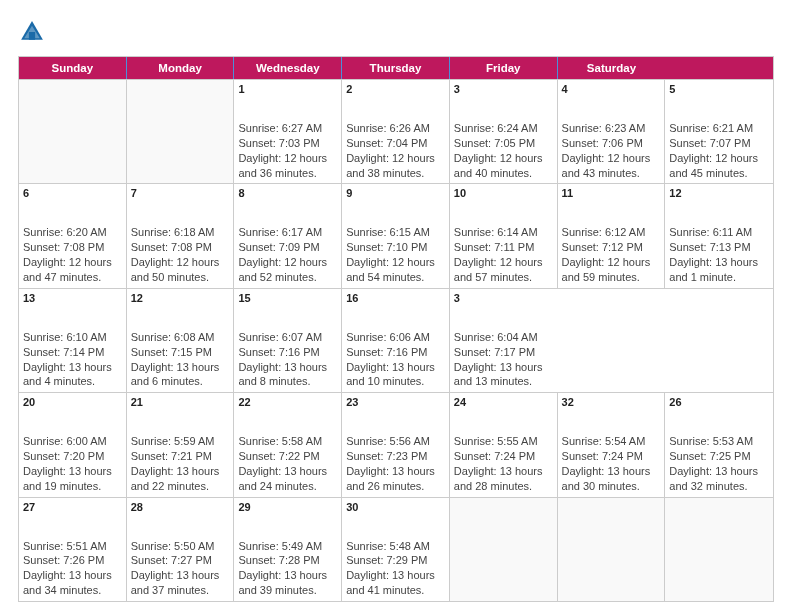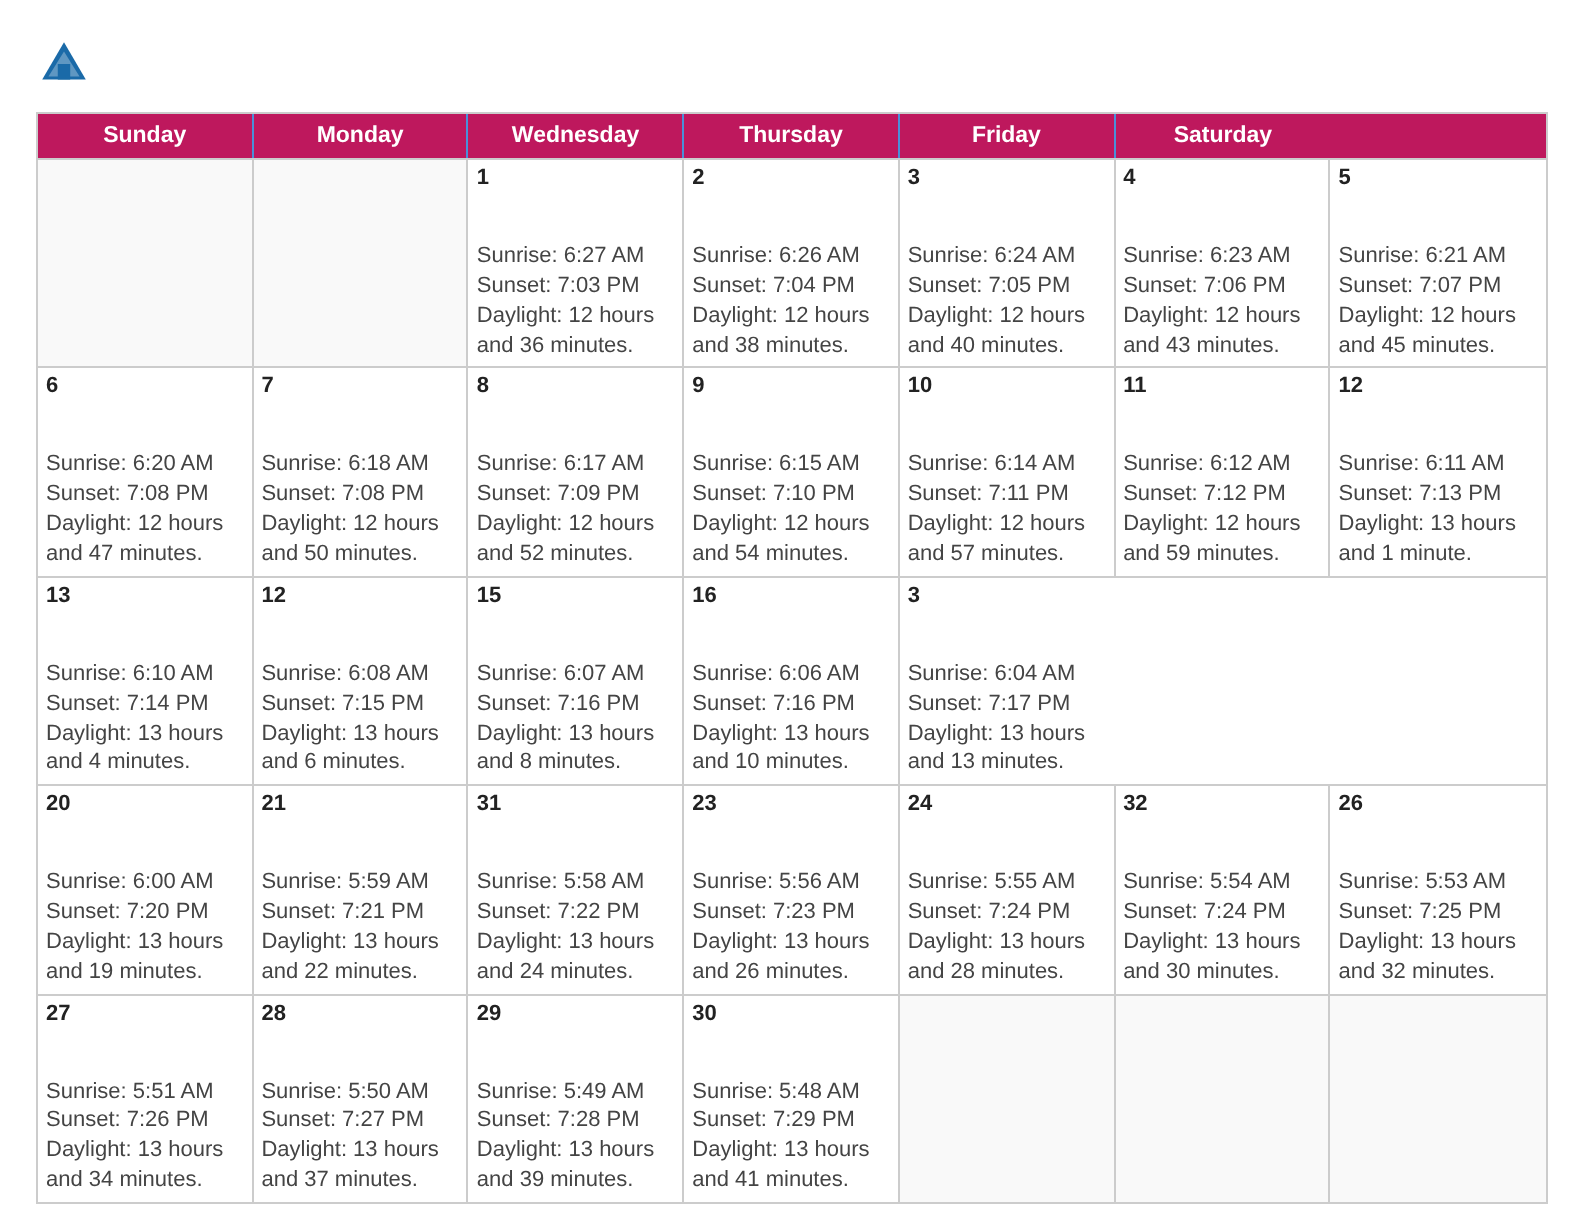--- a/index.html
+++ b/index.html
@@ -226,21 +226,21 @@
         <div class="cal-row">
           <div class="cal-cell">
             <div class="cell-date">20</div>
             <div class="cell-info">Sunrise: 6:00 AM<br>Sunset: 7:20 PM<br>Daylight: 13 hours and 19 minutes.</div>
           </div>
           <div class="cal-cell">
             <div class="cell-date">21</div>
             <div class="cell-info">Sunrise: 5:59 AM<br>Sunset: 7:21 PM<br>Daylight: 13 hours and 22 minutes.</div>
           </div>
           <div class="cal-cell">
-            <div class="cell-date">31</div>
+            <div class="cell-date">22</div>
             <div class="cell-info">Sunrise: 5:58 AM<br>Sunset: 7:22 PM<br>Daylight: 13 hours and 24 minutes.</div>
           </div>
           <div class="cal-cell">
             <div class="cell-date">23</div>
             <div class="cell-info">Sunrise: 5:56 AM<br>Sunset: 7:23 PM<br>Daylight: 13 hours and 26 minutes.</div>
           </div>
           <div class="cal-cell">
             <div class="cell-date">24</div>
             <div class="cell-info">Sunrise: 5:55 AM<br>Sunset: 7:24 PM<br>Daylight: 13 hours and 28 minutes.</div>
           </div>

